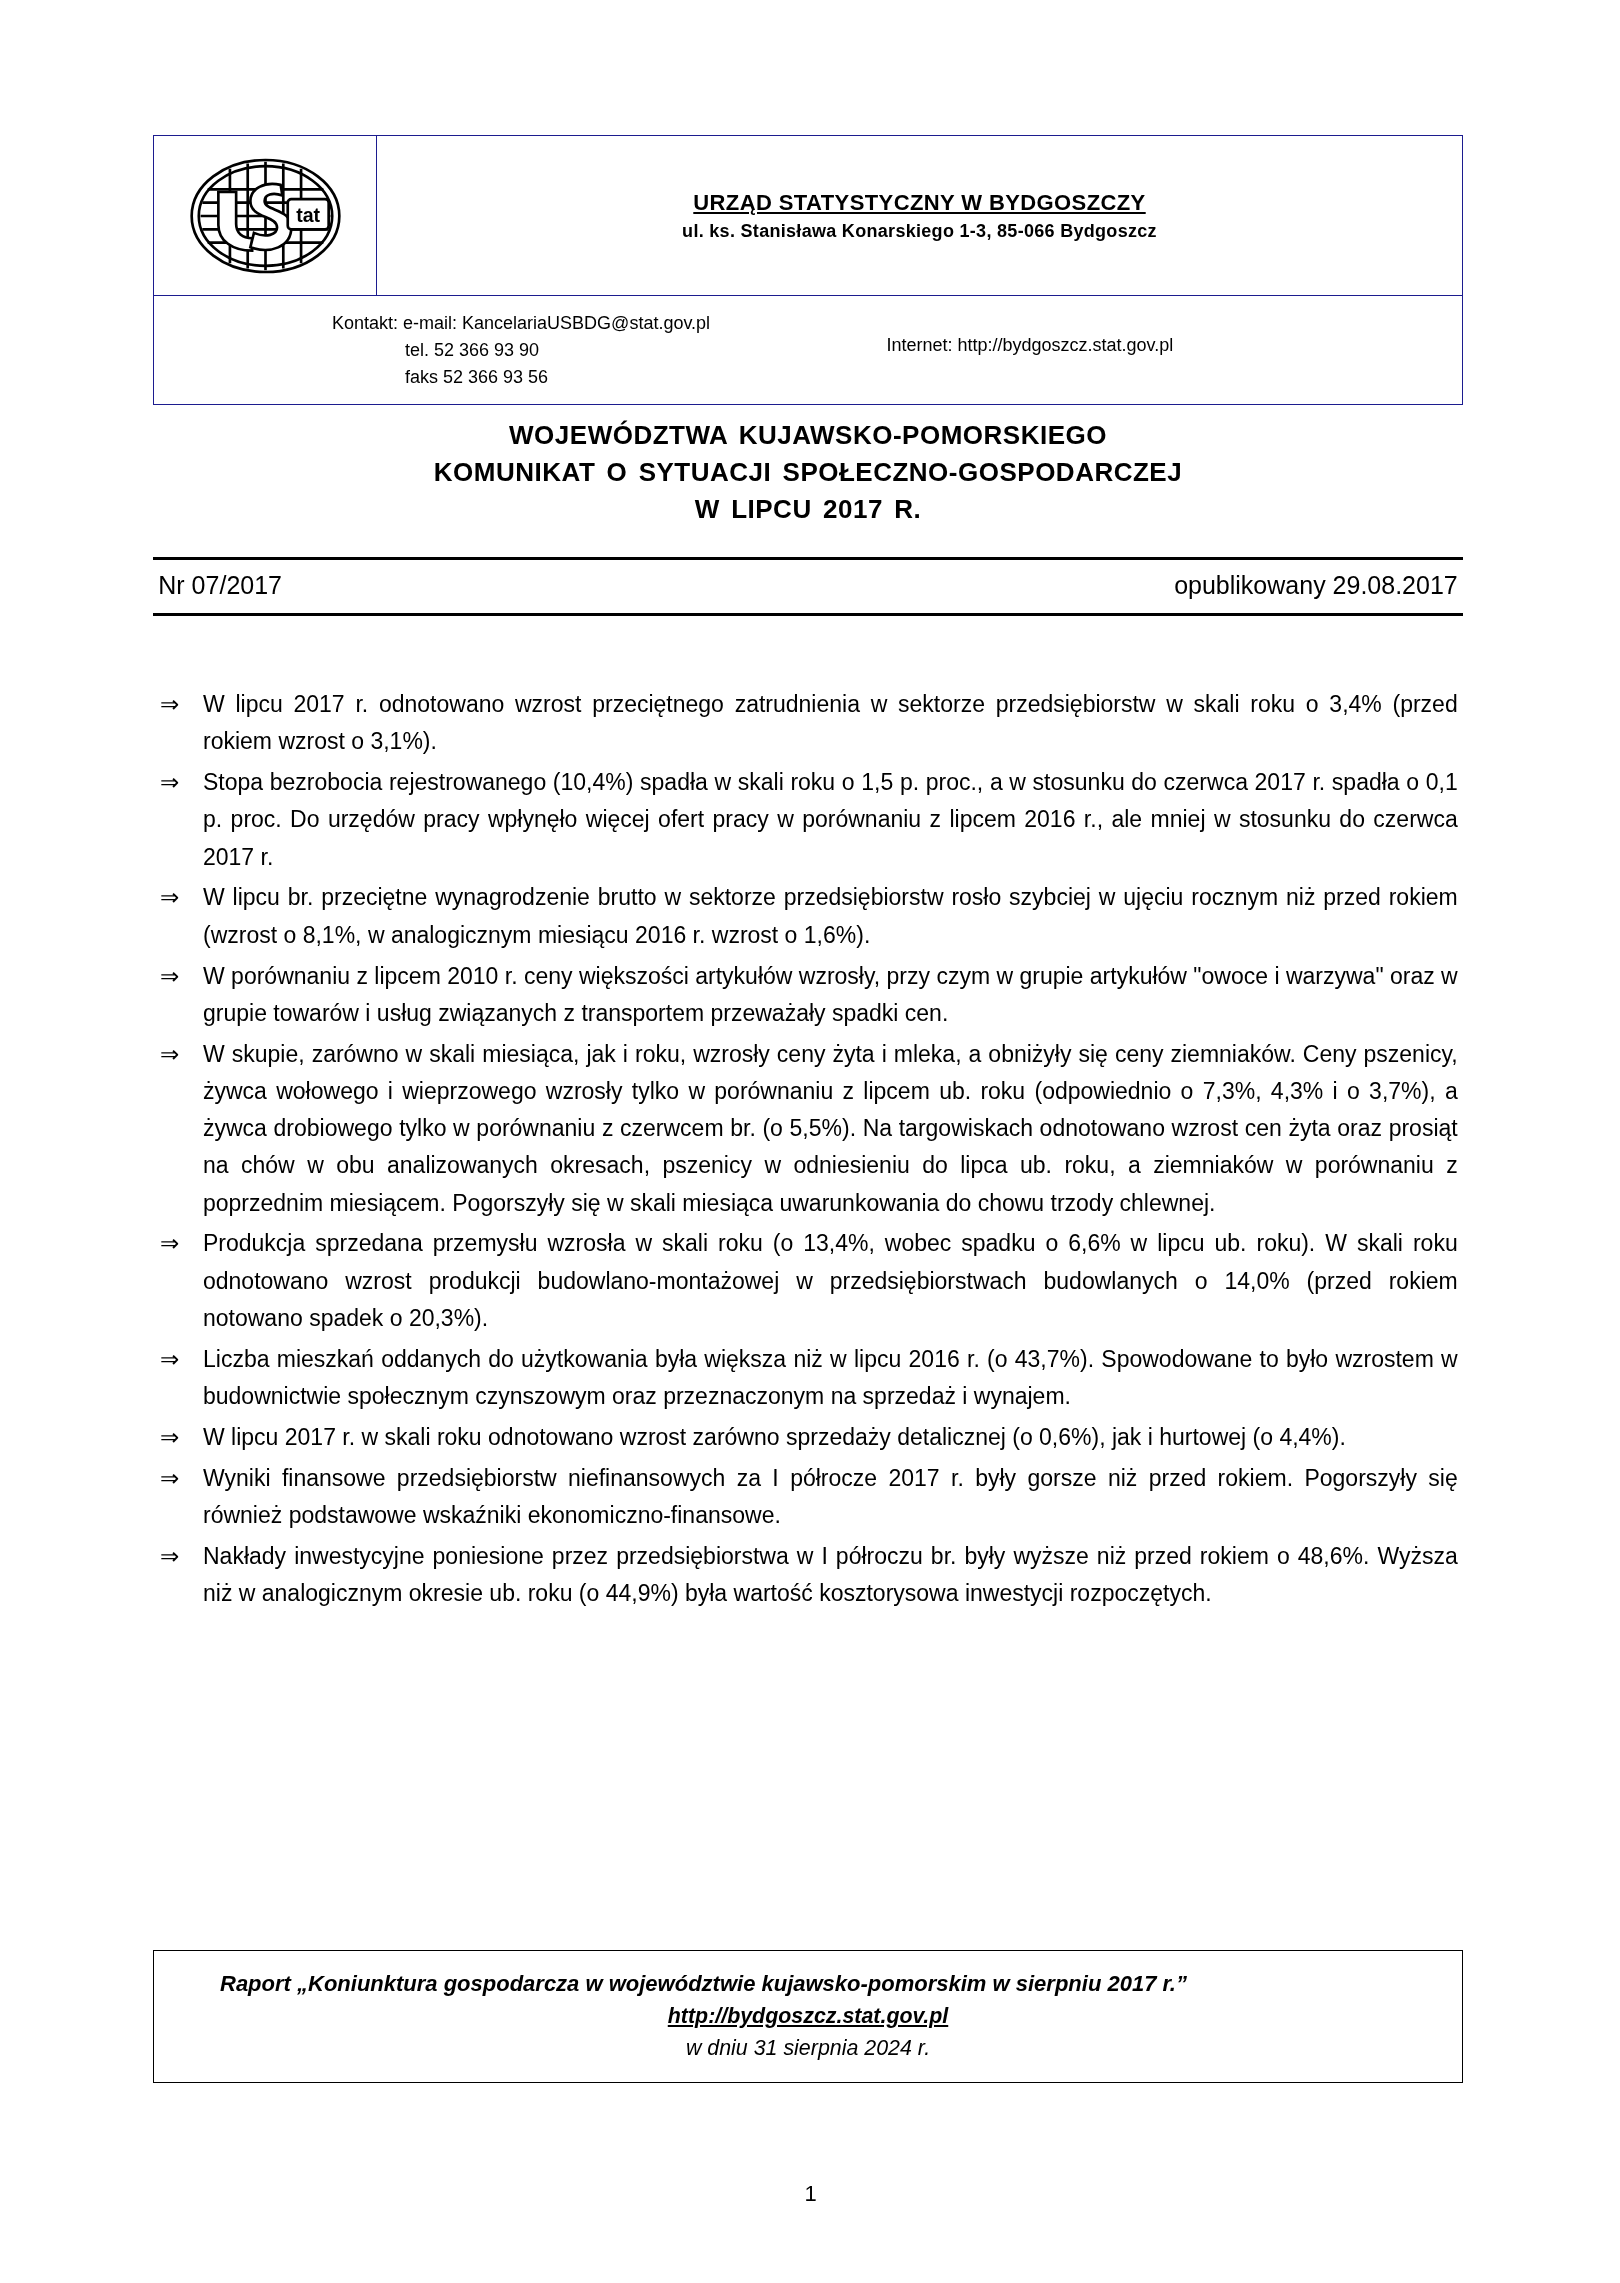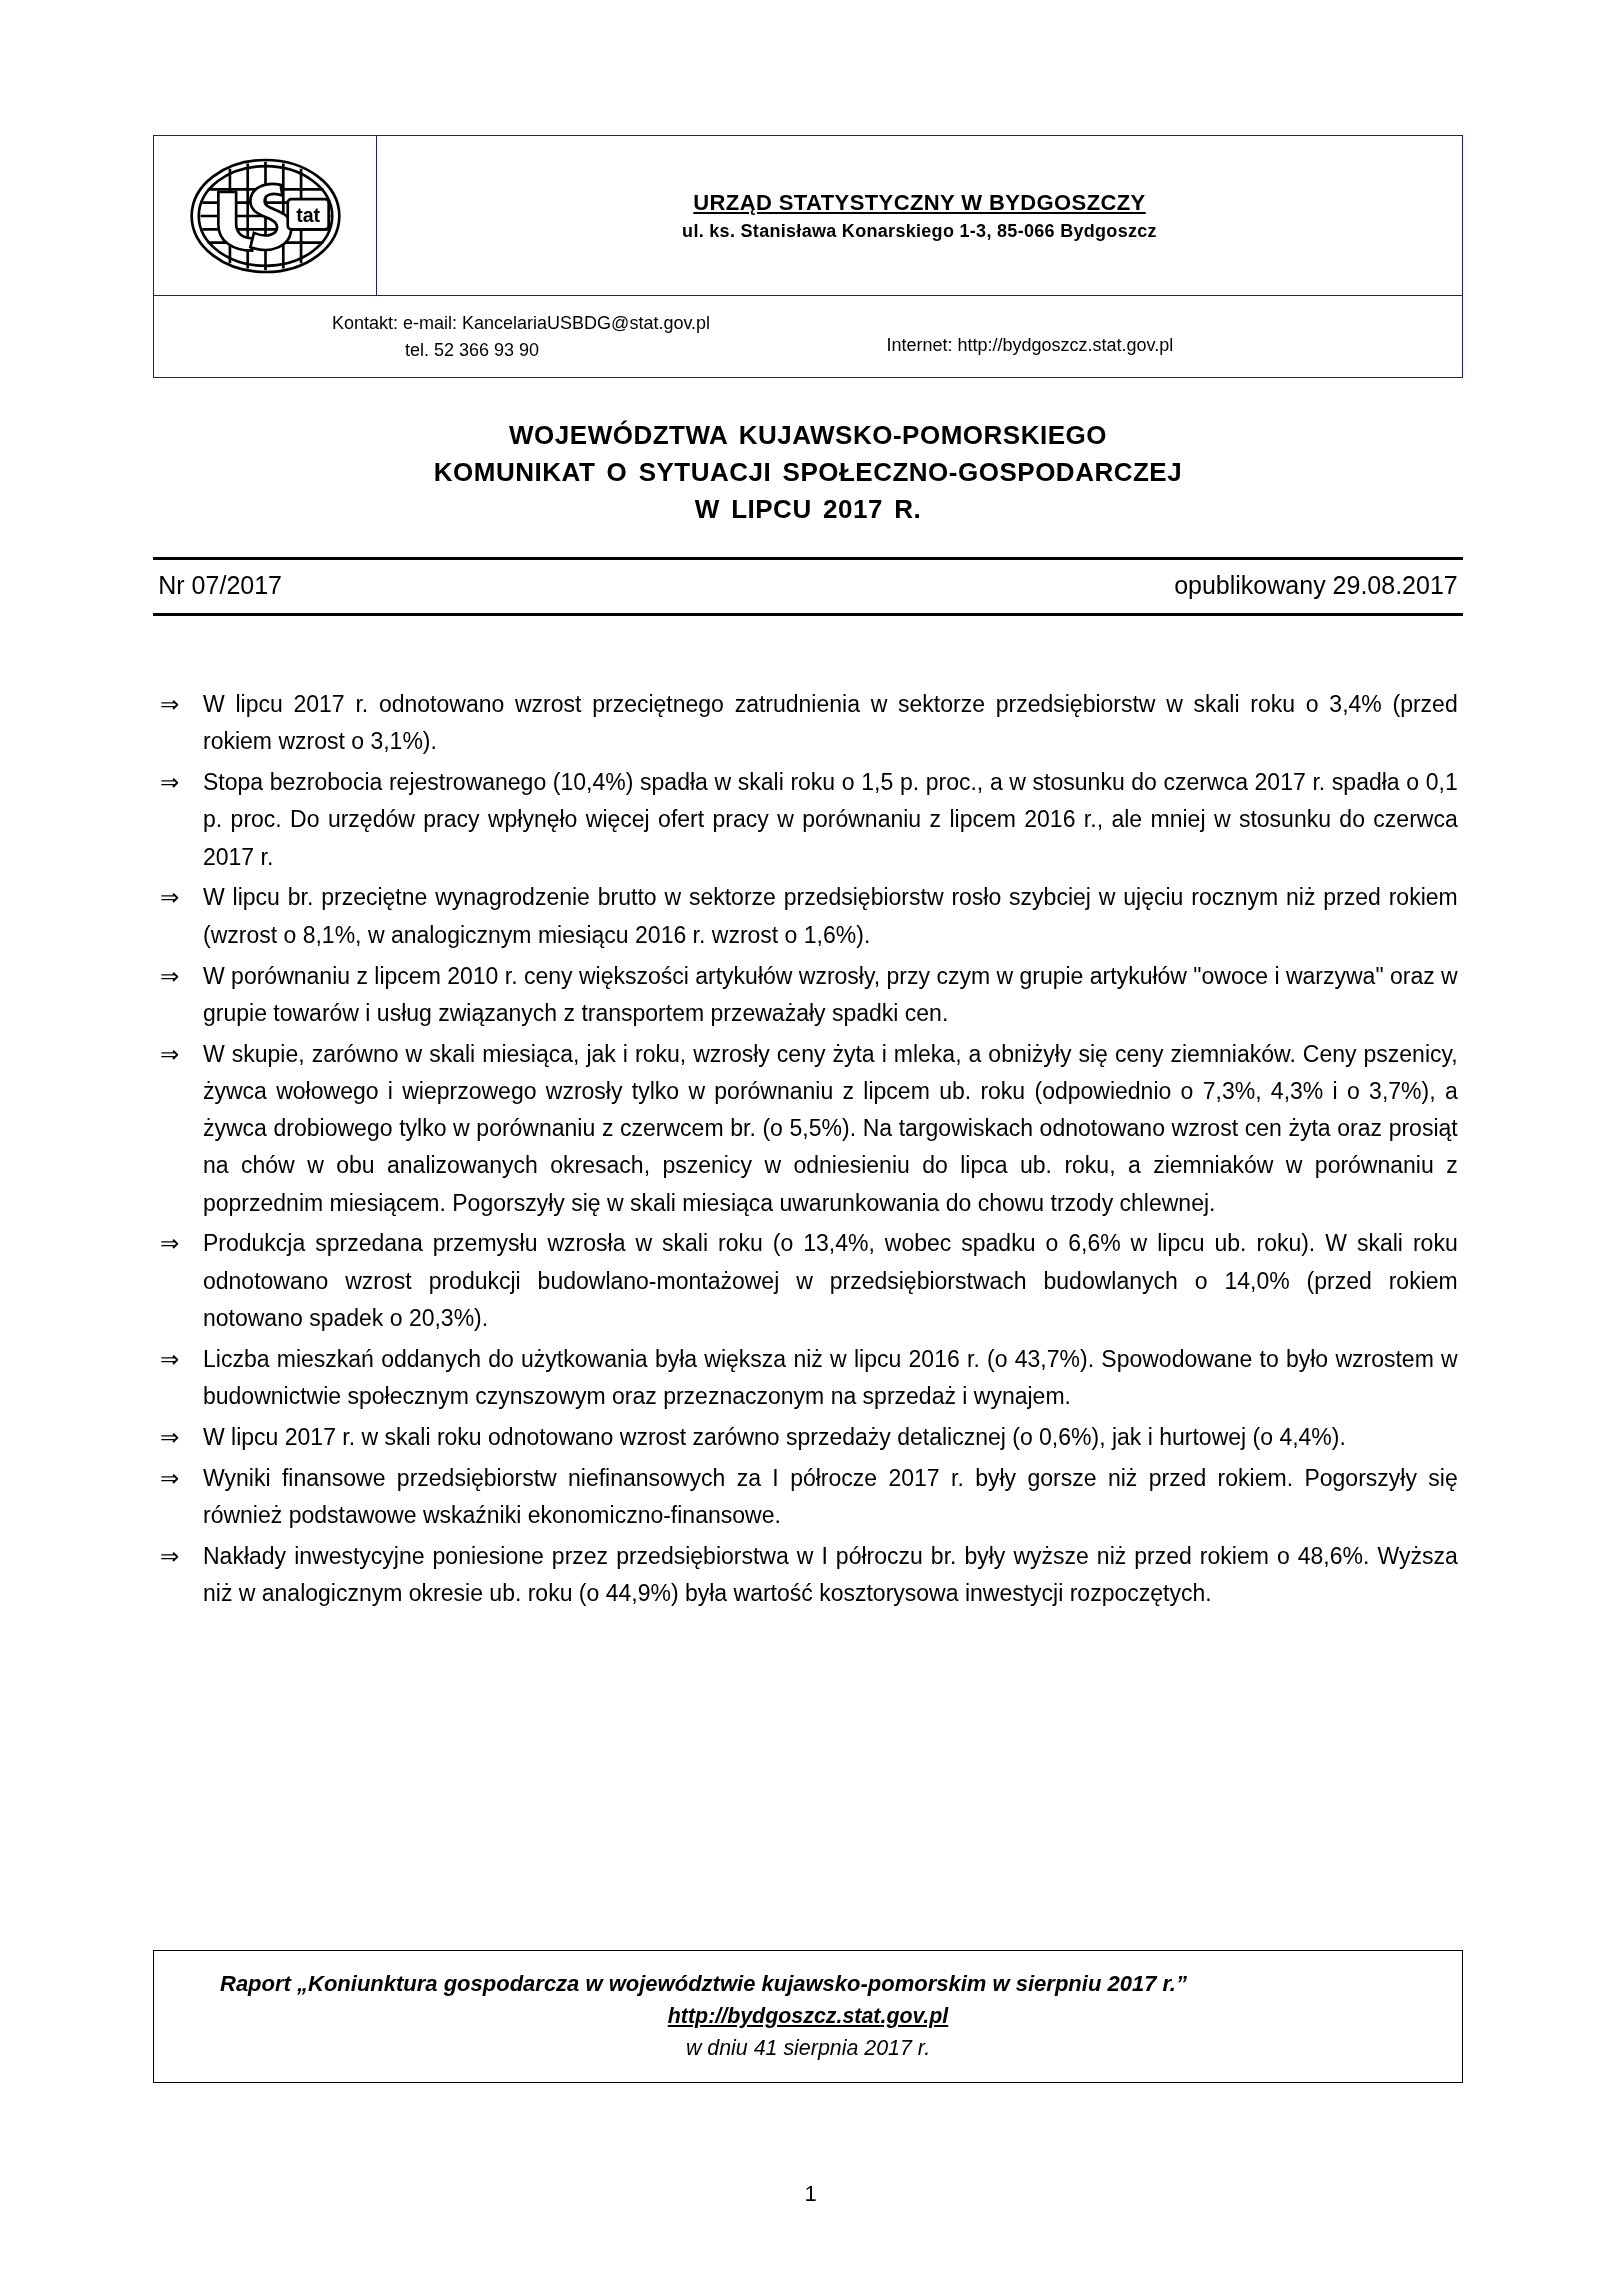--- a/index.html
+++ b/index.html
@@ -234,20 +234,21 @@
       </div>
       <div class="office-cell">
         <div class="office-name">URZĄD STATYSTYCZNY W BYDGOSZCZY</div>
         <div class="office-addr">ul. ks. Stanisława Konarskiego 1-3, 85-066 Bydgoszcz</div>
       </div>
     </div>
     <div class="header-contact">
       <div class="contact-left">
         <div class="ln1">Kontakt: e-mail: KancelariaUSBDG@stat.gov.pl</div>
         <div class="ln2">tel. 52 366 93 90</div>
+        <div class="ln3">faks 52 366 93 56</div>
       </div>
       <div class="contact-right">Internet: http://bydgoszcz.stat.gov.pl</div>
     </div>
   </div>
 
   <div class="title-block">
     <div class="title-line">WOJEWÓDZTWA  KUJAWSKO-POMORSKIEGO</div>
     <div class="title-line">KOMUNIKAT  O  SYTUACJI  SPOŁECZNO-GOSPODARCZEJ</div>
     <div class="title-line">W  LIPCU  2017  R.</div>
   </div>
@@ -298,19 +299,19 @@
     </div>
     <div class="bullet">
       <div class="arrow">⇒</div>
       <div class="txt">Nakłady inwestycyjne poniesione przez przedsiębiorstwa w I półroczu br. były wyższe niż przed rokiem o 48,6%. Wyższa niż w analogicznym okresie ub. roku (o 44,9%) była wartość kosztorysowa inwestycji rozpoczętych.</div>
     </div>
   </div>
 
   <div class="footer-box">
     <div class="fb-line1">Raport „Koniunktura gospodarcza w województwie kujawsko-pomorskim w sierpniu 2017 r.”</div>
     <div class="fb-link">http://bydgoszcz.stat.gov.pl</div>
-    <div class="fb-line3">w dniu 41 sierpnia 2017 r.</div>
+    <div class="fb-line3">w dniu 31 sierpnia 2024 r.</div>
   </div>
 
   <div class="page-number">1</div>
 
 </div>
 
 
 </body></html>

